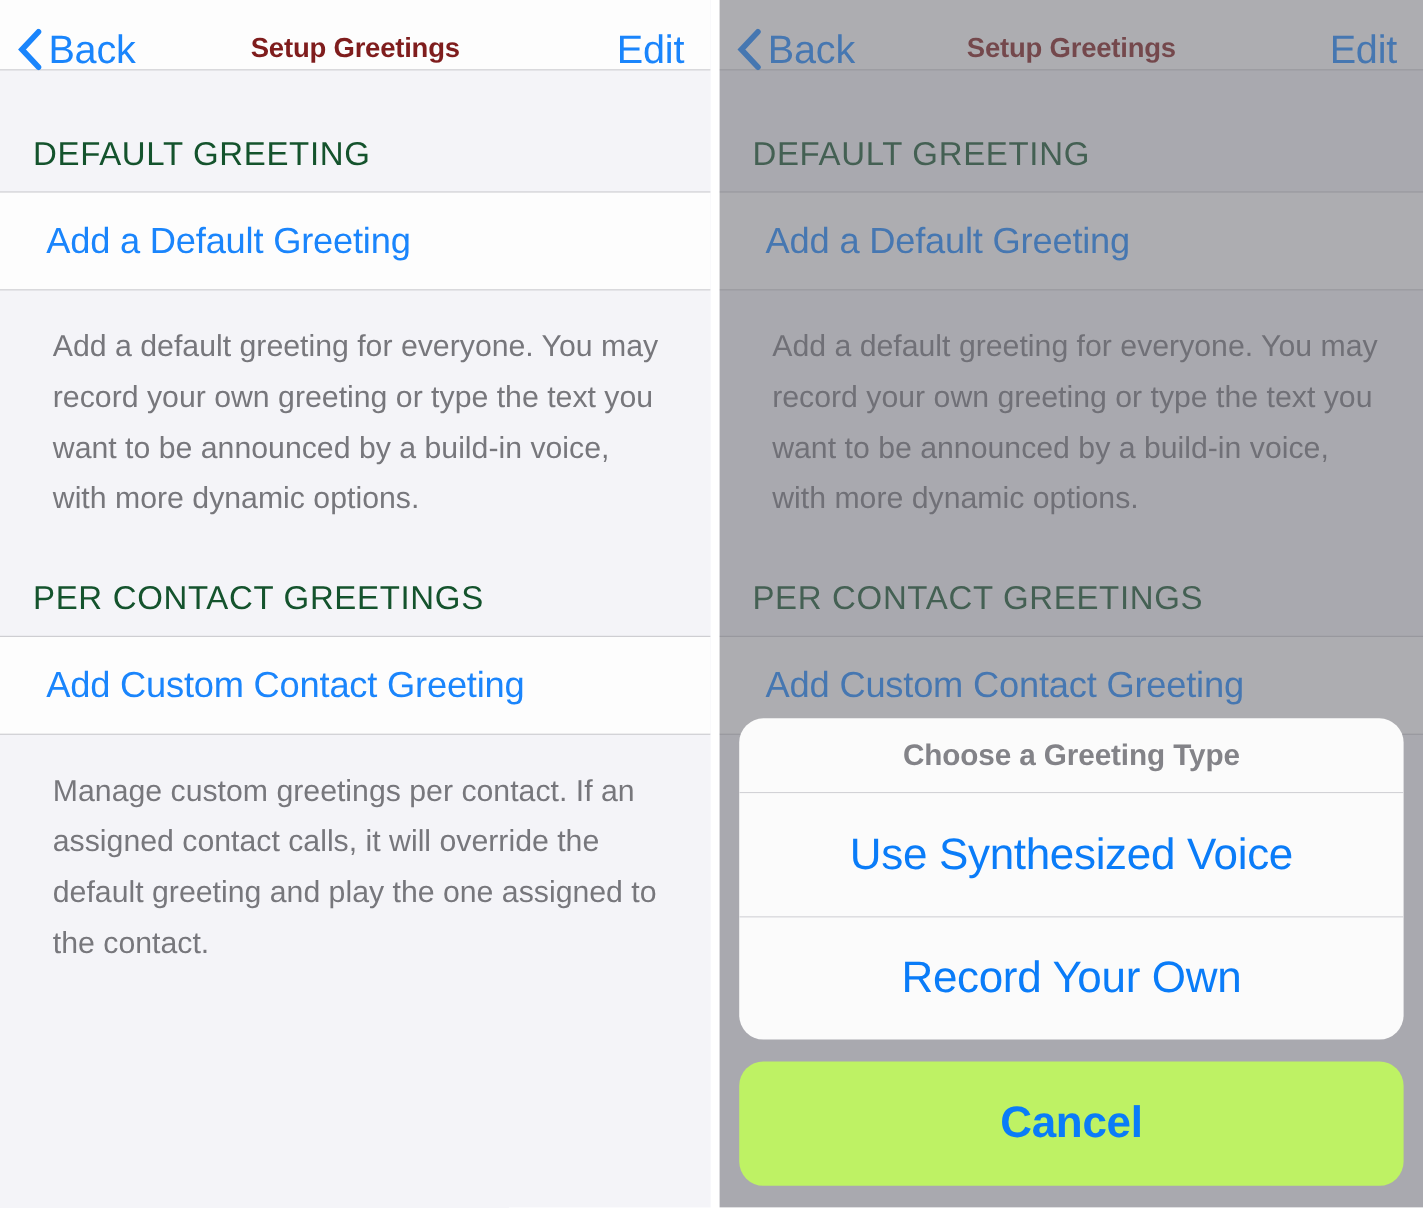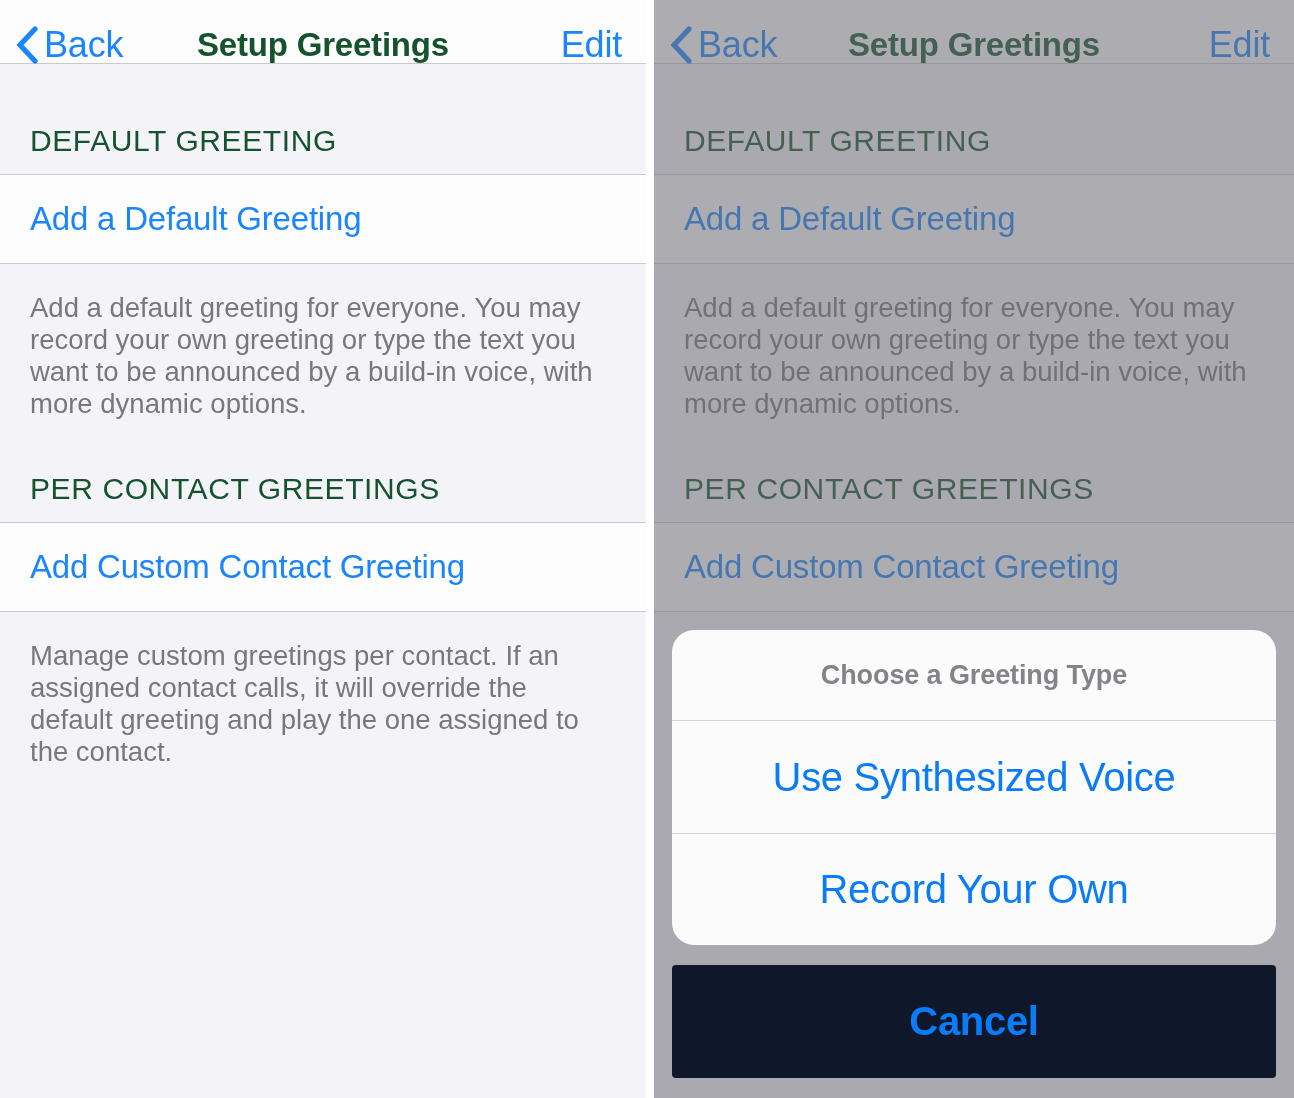--- a/index.html
+++ b/index.html
@@ -64,23 +64,23 @@
   }
   .nav-title {
     position: absolute;
     left: 0;
     right: 0;
     top: 0;
     height: 89px;
     display: flex;
     align-items: center;
     justify-content: center;
-    font-size: 33px;
+    font-size: 25px;
     font-weight: bold;
-    color: #14532d;
+    color: #7f1d1d;
     letter-spacing: -0.2px;
   }
   .nav-edit {
     position: absolute;
     right: 24px;
     top: 0;
     height: 89px;
     display: flex;
     align-items: center;
     font-size: 36px;
@@ -107,33 +107,33 @@
   .section-header.tight {
     height: 102px;
   }
   .cell {
     height: 90px;
     background: #fdfdfd;
     border-top: 1px solid #c9c9ce;
     border-bottom: 1px solid #c9c9ce;
     display: flex;
     align-items: center;
-    padding-left: 30px;
+    padding-left: 42px;
     box-sizing: border-box;
     cursor: pointer;
   }
   .cell-label {
     font-size: 33px;
     color: #1a85fc;
     letter-spacing: -0.2px;
   }
   .footnote {
-    padding: 28px 40px 0 30px;
+    padding: 28px 40px 0 48px;
     font-size: 27.5px;
-    line-height: 32px;
+    line-height: 46px;
     color: #77777c;
     max-width: 600px;
   }
 
   
   .dim-overlay {
     position: absolute;
     inset: 0;
     background: rgba(108, 108, 114, 0.55);
     pointer-events: none;
@@ -147,21 +147,21 @@
     right: 18px;
     bottom: 20px;
     z-index: 10;
   }
   .sheet-group {
     background: #fbfbfb;
     border-radius: 22px;
     overflow: hidden;
   }
   .sheet-title {
-    height: 91px;
+    height: 68px;
     display: flex;
     align-items: center;
     justify-content: center;
     font-size: 27px;
     font-weight: bold;
     color: #838388;
     letter-spacing: -0.1px;
     border-bottom: 1px solid #d2d2d6;
     box-sizing: border-box;
   }
@@ -175,22 +175,22 @@
     letter-spacing: -0.3px;
     cursor: pointer;
     box-sizing: border-box;
   }
   .sheet-action + .sheet-action {
     border-top: 1px solid #d2d2d6;
   }
   .sheet-cancel {
     margin-top: 20px;
     height: 113px;
-    background: #0f172a;
-    border-radius: 4px;
+    background: #bef264;
+    border-radius: 22px;
     display: flex;
     align-items: center;
     justify-content: center;
     font-size: 40px;
     font-weight: bold;
     color: #0a7cf8;
     letter-spacing: -0.3px;
     cursor: pointer;
   }
 </style>

